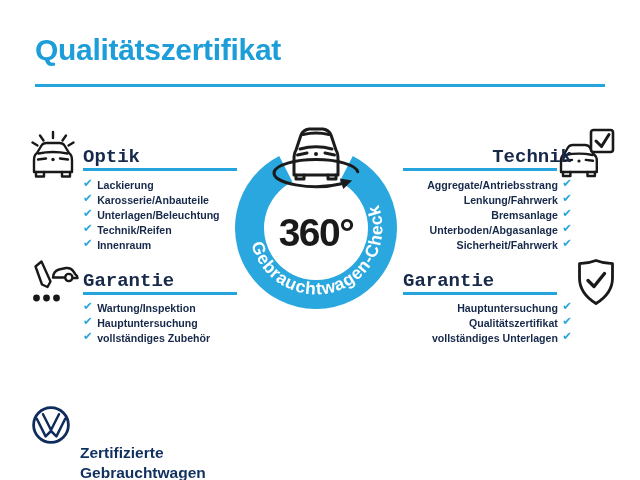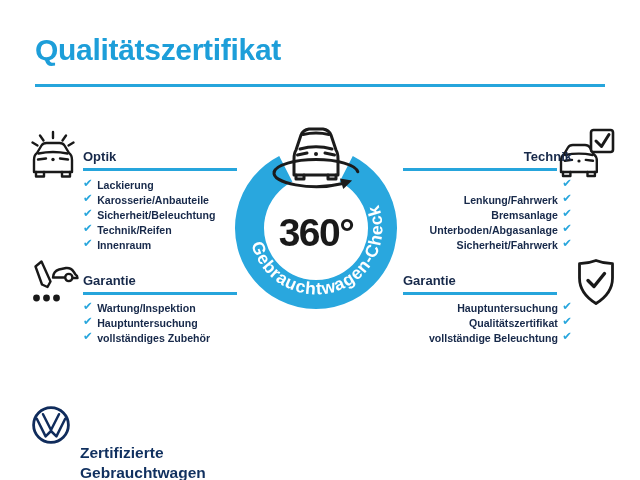--- a/index.html
+++ b/index.html
@@ -8,21 +8,21 @@
     font-family:"Liberation Sans",sans-serif;overflow:hidden;
     -webkit-font-smoothing:antialiased;
   }
   .abs{position:absolute;}
   
   .page-title{
     left:35px;top:33px;font-size:30px;font-weight:700;color:#1d9ed9;letter-spacing:-0.3px;
   }
   .top-rule{left:35px;top:84px;width:570px;height:3px;background:#26a5dc;}
   
-  .sec-title{font-size:13px;font-weight:700;color:#17294a;line-height:20px;}
+  .sec-title{font-size:19px;font-weight:700;color:#17294a;line-height:20px;font-family:Liberation Mono, monospace;}
   .h-optik{left:83px;top:147px;}
   .h-technik{left:418px;top:147px;width:154px;text-align:right;}
   .h-wartung{left:83px;top:271px;}
   .h-garantie{left:403px;top:271px;width:154px;}
   .sec-rule{height:3px;background:#26a5dc;width:154px;}
   .r-optik{left:83px;top:168px;}
   .r-technik{left:403px;top:168px;}
   .r-wartung{left:83px;top:292px;}
   .r-garantie{left:403px;top:292px;}
   
@@ -122,37 +122,38 @@
       <span>Lackierung</span>
     </li>
 
     <li>
       <span class="chk">✔</span>
       <span>Karosserie/Anbauteile</span>
     </li>
 
     <li>
       <span class="chk">✔</span>
-      <span>Sicherheit/Beleuchtung</span>
+      <span>Unterlagen/Beleuchtung</span>
     </li>
 
     <li>
       <span class="chk">✔</span>
       <span>Technik/Reifen</span>
     </li>
 
     <li>
       <span class="chk">✔</span>
       <span>Innenraum</span>
     </li>
   </ul>
 <ul class="abs cklist right l-technik">
 
     <li>
       <span class="chk">✔</span>
+      <span>Aggregate/Antriebsstrang</span>
     </li>
 
     <li>
       <span class="chk">✔</span>
       <span>Lenkung/Fahrwerk</span>
     </li>
 
     <li>
       <span class="chk">✔</span>
       <span>Bremsanlage</span>
@@ -192,21 +193,21 @@
       <span>Hauptuntersuchung</span>
     </li>
 
     <li>
       <span class="chk">✔</span>
       <span>Qualitätszertifikat</span>
     </li>
 
     <li>
       <span class="chk">✔</span>
-      <span>vollständige Beleuchtung</span>
+      <span>vollständiges Unterlagen</span>
     </li>
   </ul>
 
 <svg class="abs badge" width="220" height="220" viewBox="0 0 220 220">
 
   <path class="ringc" stroke-width="29" d="M140.2,65.8 A66.5,66.5 0 1 1 79.8,65.8"></path>
 
   <path class="carline" d="M68.2,68.8 A42,13.5 0 0 1 151.8,68.8"></path>
 
   <g>

